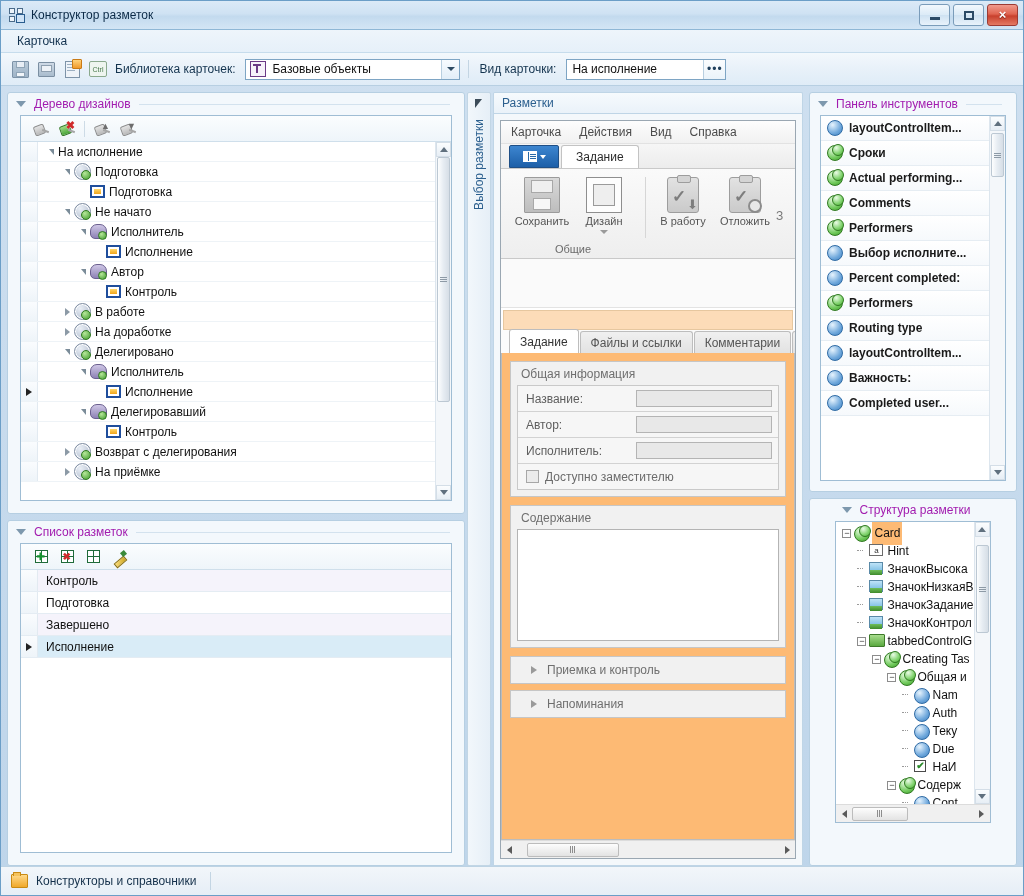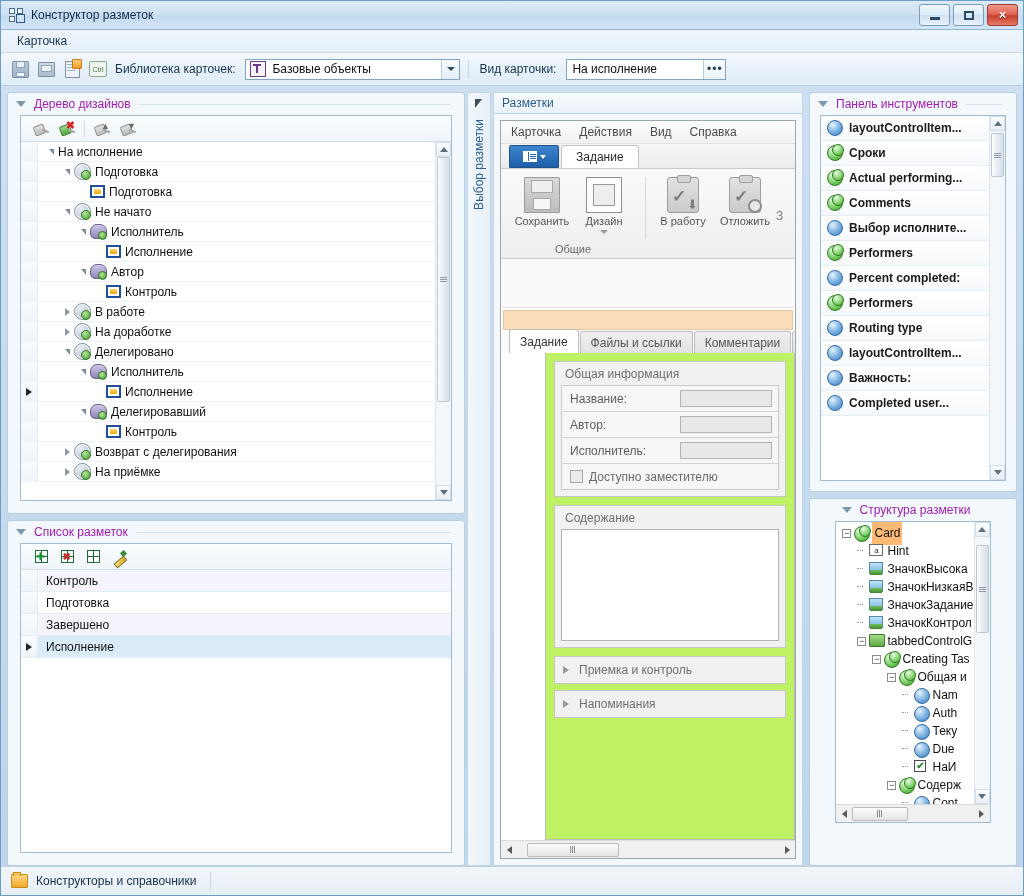--- a/index.html
+++ b/index.html
@@ -205,33 +205,33 @@
   .ico-clip .sub{position:absolute;right:-2px;bottom:-1px;width:14px;height:14px;border-radius:50%;border:2px solid #8c8c8c;background:#e8e8e8;box-sizing:border-box;}
   .ico-clip .subarrow{position:absolute;right:0px;bottom:1px;color:#7d7d7d;font-size:13px;line-height:12px;}
   .ribmore{font-size:12px;color:#777;align-self:center;}
   .smallcaret{width:0;height:0;border-left:4px solid transparent;border-right:4px solid transparent;border-top:4px solid #9a9a9a;margin-top:3px;}
   .blankband{height:48px;flex:0 0 48px;background:#fafafa;border-bottom:1px solid #e3e3e3;}
   .orangebar{height:20px;flex:0 0 20px;background:#fcdcb8;border:1px solid #e6c79f;box-sizing:border-box;margin:2px 2px 0 2px;}
   .cardtabs{height:23px;flex:0 0 23px;display:flex;align-items:flex-end;padding-left:8px;gap:1px;background:#fbfbfb;}
   .ctab{height:21px;padding:0 10px;border:1px solid #bdbdbd;border-bottom:none;border-radius:3px 3px 0 0;
     background:linear-gradient(180deg,#f0f0f0,#e2e2e2);display:flex;align-items:center;font-size:12px;color:#555;white-space:nowrap;}
   .ctab.active{background:#fff;color:#333;height:23px;}
-  .cardscroll{flex:1 1 auto;border:1px solid #bcbcbc;border-top:none;background:#bef264;padding:8px;box-sizing:border-box;overflow:hidden;min-height:0;margin-left:44px;}
+  .cardscroll{flex:1 1 auto;border:1px solid #bcbcbc;border-top:none;background:#fdba74;padding:8px;box-sizing:border-box;overflow:hidden;min-height:0;}
   .fgroup{border:1px solid #c6c6c6;background:#f1f1f1;margin-bottom:8px;}
   .fgroup-title{font-size:12px;color:#6f6f6f;padding:5px 10px 4px 10px;}
   .fgroup-inner{border:1px solid #c9c9c9;margin:0 6px 6px 6px;background:#f6f6f6;}
   .frow{display:flex;align-items:center;border-bottom:1px solid #d2d2d2;height:25px;}
   .frow:last-child{border-bottom:none;}
   .flabel{width:110px;flex:0 0 110px;font-size:12px;color:#5e5e5e;padding-left:8px;}
   .finput{flex:1;height:17px;background:#e8e8e8;border:1px solid #b4b4b4;margin-right:6px;box-sizing:border-box;}
   .fcheckrow{display:flex;align-items:center;height:25px;padding-left:8px;}
   .fcheck{width:13px;height:13px;border:1px solid #a7a7a7;background:#ebebeb;margin-right:6px;box-sizing:border-box;}
   .fchecklabel{font-size:12px;color:#6b6b6b;}
   .ftextarea{height:110px;border:1px solid #b4b4b4;background:#fff;margin:0 6px 6px 6px;}
-  .collapsed{border:1px solid #c6c6c6;background:#f1f1f1;margin-bottom:6px;display:flex;align-items:center;height:26px;padding-left:8px;}
+  .collapsed{border:1px solid #c6c6c6;background:#f1f1f1;margin-bottom:6px;display:flex;align-items:center;height:26px;padding-left:20px;}
   .collapsed .tri{width:0;height:0;border-top:4px solid transparent;border-bottom:4px solid transparent;border-left:6px solid #9a9a9a;margin-right:10px;}
   .collapsed .ct{font-size:12px;color:#6f6f6f;}
   .hscroll{height:17px;flex:0 0 17px;display:flex;align-items:center;background:#f0f0f0;border-top:1px solid #dcdcdc;}
   .hsbtn{width:16px;height:16px;display:flex;align-items:center;justify-content:center;}
   .hs-l{width:0;height:0;border-top:4px solid transparent;border-bottom:4px solid transparent;border-right:5px solid #5a5a5a;}
   .hs-r{width:0;height:0;border-top:4px solid transparent;border-bottom:4px solid transparent;border-left:5px solid #5a5a5a;}
   .hstrack{flex:1;height:16px;position:relative;}
   .hsthumb{position:absolute;top:1px;height:14px;border:1px solid #bcbcbc;border-radius:2px;
     background:linear-gradient(180deg,#fdfdfd,#e3e3e3);display:flex;align-items:center;justify-content:center;box-sizing:border-box;}
   .hgrip{width:6px;height:7px;background:repeating-linear-gradient(90deg,#8d8d8d 0 1px,transparent 1px 2px);}
@@ -734,26 +734,26 @@
                 </div>
                 <div class="toolrow">
                   <div class="sphere green"></div>
                   <div class="tname">Actual performing...</div>
                 </div>
                 <div class="toolrow">
                   <div class="sphere green"></div>
                   <div class="tname">Comments</div>
                 </div>
                 <div class="toolrow">
+                  <div class="sphere green"></div>
+                  <div class="tname">Performers</div>
+                </div>
+                <div class="toolrow">
                   <div class="sphere blue"></div>
                   <div class="tname">Выбор исполните...</div>
-                </div>
-                <div class="toolrow">
-                  <div class="sphere green"></div>
-                  <div class="tname">Performers</div>
                 </div>
                 <div class="toolrow">
                   <div class="sphere blue"></div>
                   <div class="tname">Percent completed:</div>
                 </div>
                 <div class="toolrow">
                   <div class="sphere green"></div>
                   <div class="tname">Performers</div>
                 </div>
                 <div class="toolrow">

